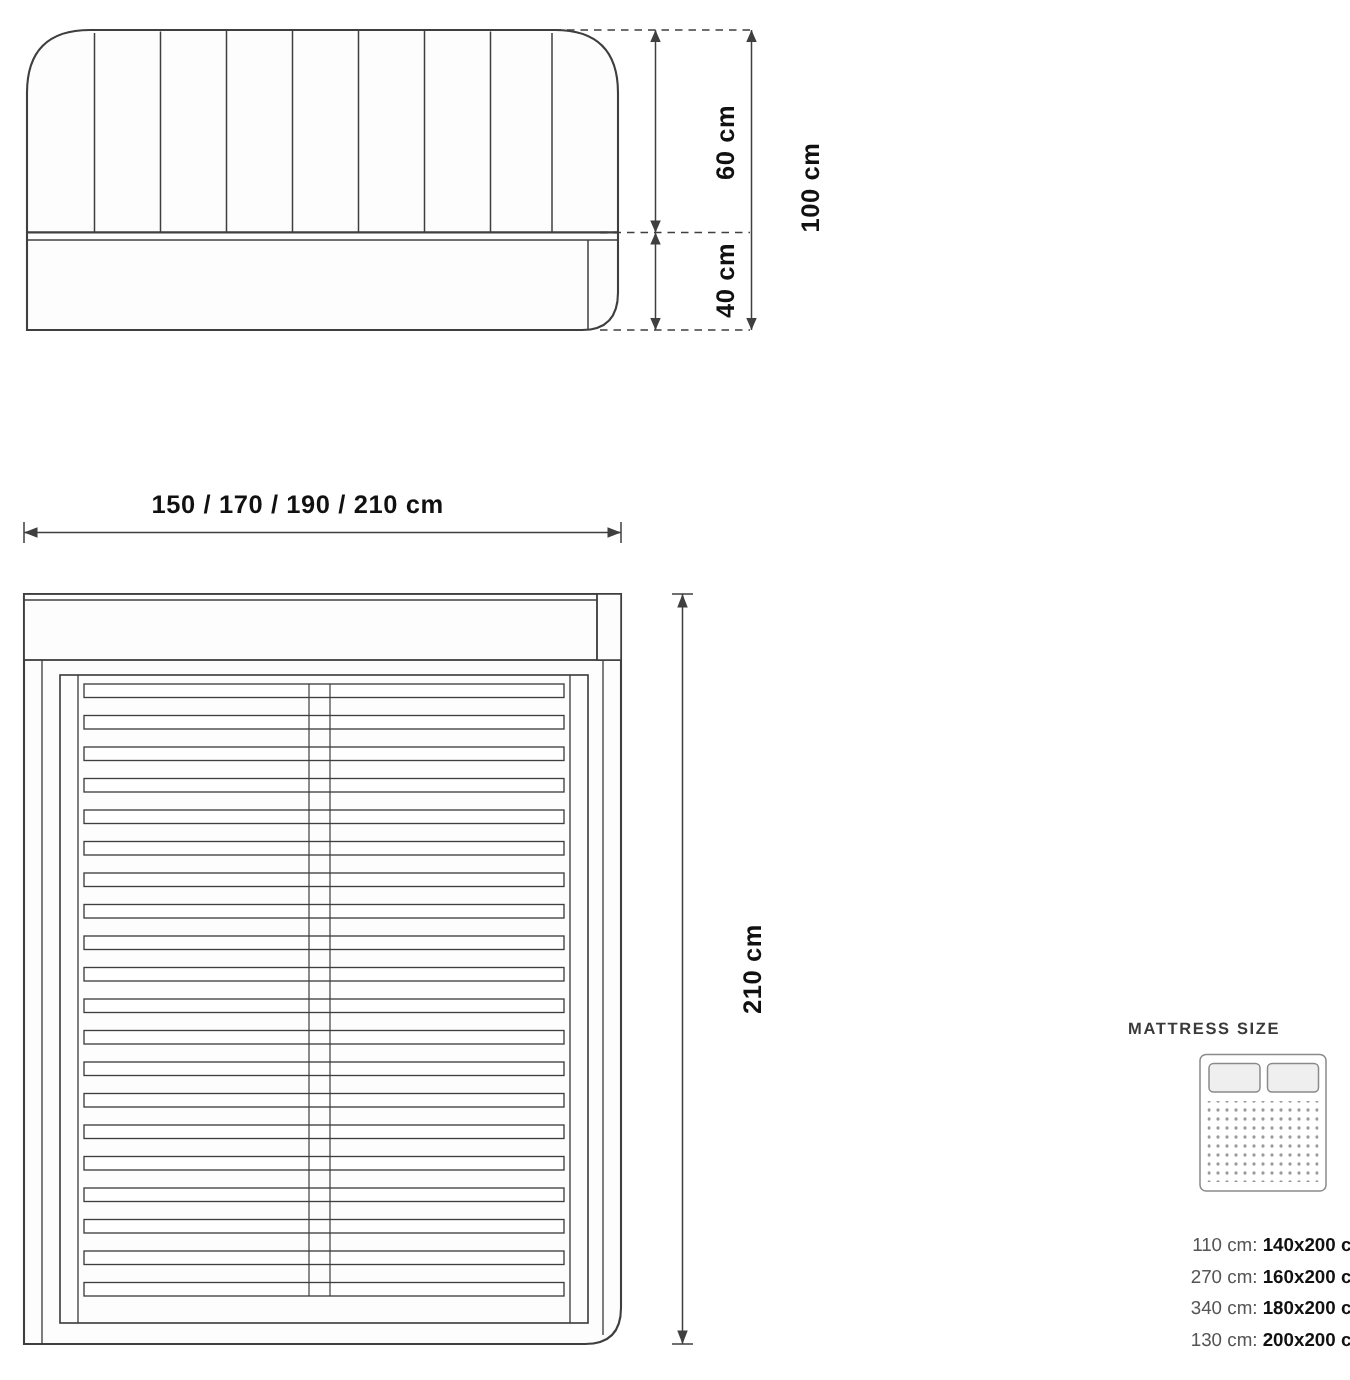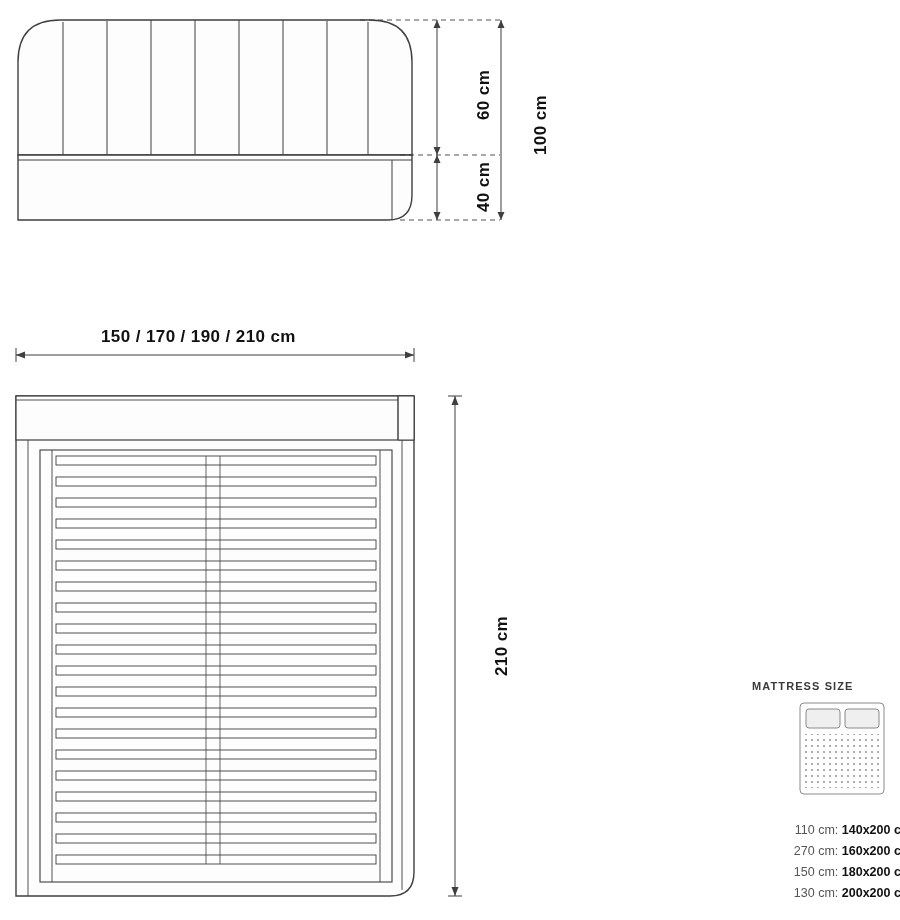--- a/index.html
+++ b/index.html
@@ -206,21 +206,21 @@
     <div class="legend-rows">
       <div class="row">
         <span class="key">110 cm:</span>
         <span class="val">140x200 cm</span>
       </div>
       <div class="row">
         <span class="key">270 cm:</span>
         <span class="val">160x200 cm</span>
       </div>
       <div class="row">
-        <span class="key">150 cm:</span>
+        <span class="key">340 cm:</span>
         <span class="val">180x200 cm</span>
       </div>
       <div class="row">
         <span class="key">130 cm:</span>
         <span class="val">200x200 cm</span>
       </div>
     </div>
   </div>
 
 </div>

